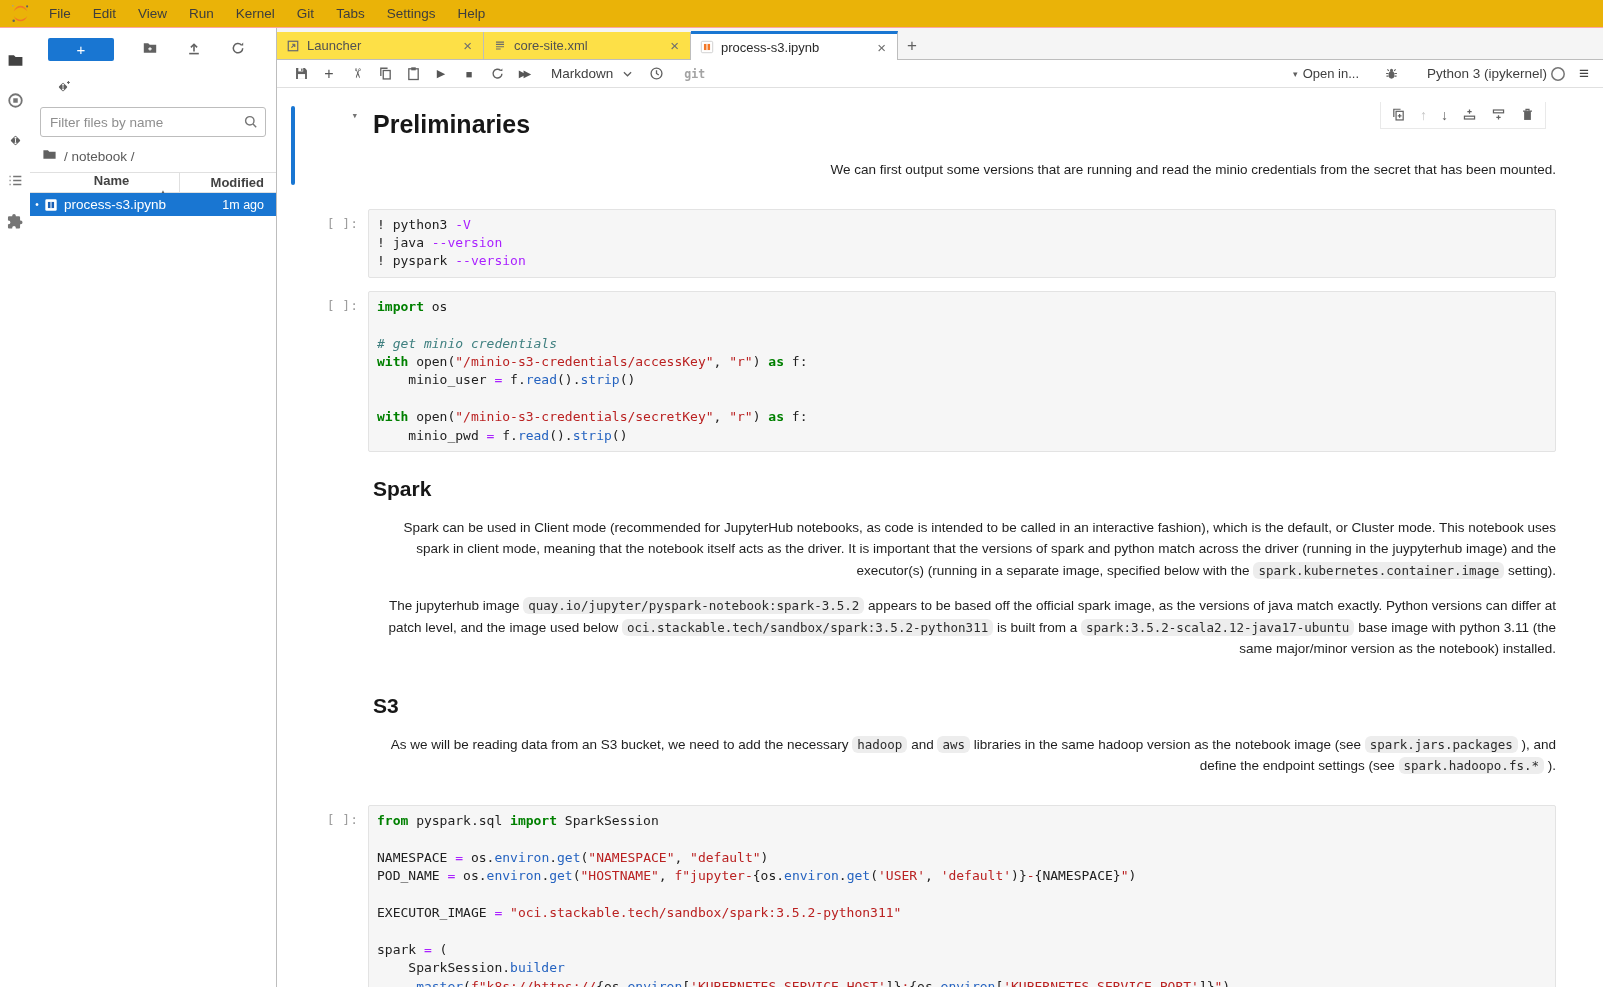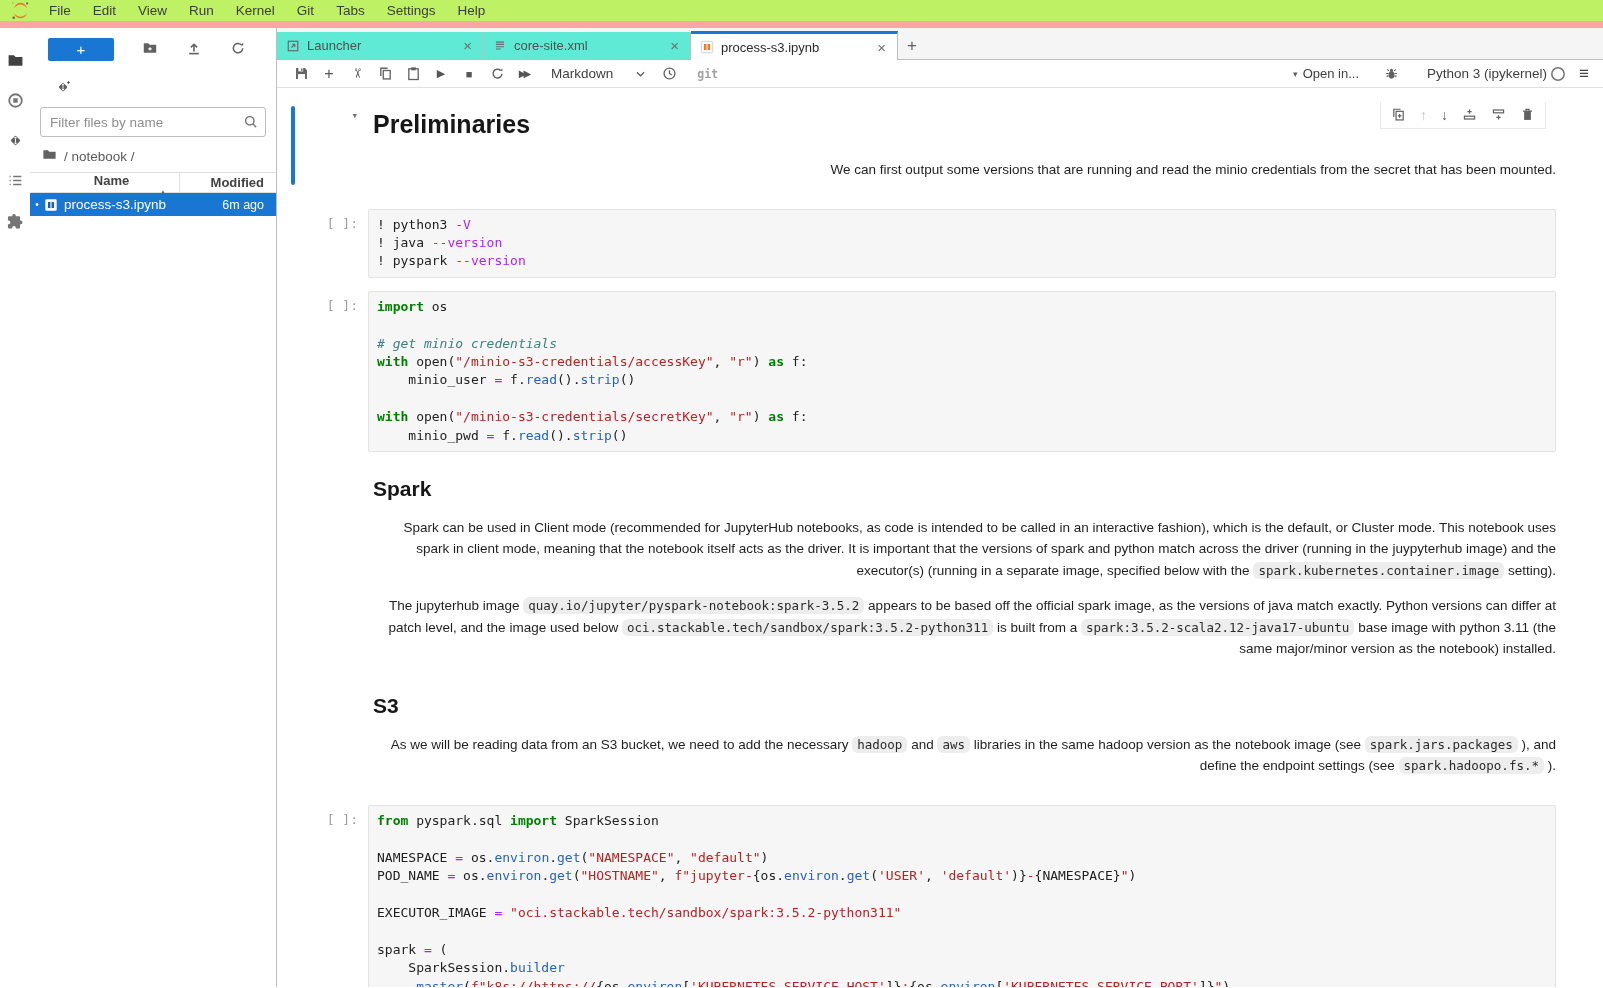--- a/index.html
+++ b/index.html
@@ -1,20 +1,20 @@
 <!DOCTYPE html>
 <html><head>
 <meta charset="utf-8">
 <style>
   * { box-sizing: border-box; }
   html,body { margin:0; padding:0; width:1603px; height:988px; overflow:hidden; background:#fff;
     font-family:"Liberation Sans","DejaVu Sans",sans-serif; color:#212121; }
 
   
-  .menubar { height:28px; display:flex; align-items:center; background:#bef264; border-bottom:7px solid #fca5a5; }
+  .menubar { height:28px; display:flex; align-items:center; background:#eab308; border-bottom:1px solid #fca5a5; }
   .logo { margin:0 6px 0 9px; display:flex; }
   .menu-item { font-size:13.5px; color:#3d3d3d; padding:0 11px; cursor:default; }
 
   .body { display:flex; height:959px; }
 
   
   .strip { width:30px; flex:none; display:flex; flex-direction:column; align-items:center; padding-top:12px; background:#fff; }
   .sicon { width:30px; height:40px; display:flex; align-items:center; justify-content:center; }
 
   
@@ -37,32 +37,32 @@
   .fh-mod { flex:1; text-align:right; padding-right:12px; }
   .frow { display:flex; align-items:center; height:23px; background:#1976d2; color:#fff; font-size:13.5px; }
   .frow .bullet { width:14px; text-align:center; font-size:10px; }
   .frow .fname { flex:1; margin-left:6px; white-space:nowrap; overflow:hidden; }
   .frow .fmod { padding-right:12px; font-size:12.5px; }
 
   
   .main { flex:1; min-width:0; display:flex; flex-direction:column; background:#fff; }
   .tabbar { height:32px; background:#f5f5f5; border-bottom:1px solid #bdbdbd; display:flex; align-items:flex-end; }
   .tab { width:207px; height:27px; display:flex; align-items:center; padding:0 8px 0 9px; font-size:13px; color:#525252;
-    border-right:1px solid #bdbdbd; background:#5eead4; }
+    border-right:1px solid #bdbdbd; background:#fde047; }
   .tab.active { background:#fff; border-top:3px solid #1976d2; color:#2b2b2b; margin-bottom:-1px; height:29px; }
   .tlabel { flex:1; margin-left:7px; white-space:nowrap; overflow:hidden; }
   .tclose { color:#6e6e6e; font-size:15px; padding:0 3px; }
   .addtab { margin:0 0 5px 9px; color:#5f5f5f; font-size:17px; line-height:1; }
 
   
   .nbtoolbar { height:28px; flex:none; display:flex; align-items:center; border-bottom:1px solid #e0e0e0; background:#fff; padding:0 10px; }
   .ticon { width:28px; text-align:center; color:#555; display:flex; justify-content:center; align-items:center; height:28px; }
   .glyph { font-size:11px; color:#555; }
   .ff { letter-spacing:-3px; font-size:10px; padding-right:3px; }
-  .celltype { margin-left:12px; display:flex; align-items:center; gap:23px; font-size:13.5px; color:#3f3f3f; }
+  .celltype { margin-left:12px; display:flex; align-items:center; gap:10px; font-size:13.5px; color:#3f3f3f; }
   .gitlbl { margin-left:14px; font:bold 11.5px "DejaVu Sans Mono",monospace; color:#a3a3a3; }
   .tspacer { flex:1; }
   .openin { display:flex; align-items:center; gap:5px; font-size:13px; color:#3f3f3f; }
   .openin .caret { font-size:9px; color:#5f5f5f; }
   .kernelname { margin-left:22px; font-size:13.5px; color:#3f3f3f; }
   .hamb { font-size:17px; color:#424242; margin:0 4px 0 10px; }
 
   
   .nbarea { flex:1; overflow:hidden; padding-top:12px; position:relative; background:#fff; }
   .cell { display:flex; margin:0 47px 0 14px; position:relative; }
@@ -218,21 +218,21 @@
     <div class="frow">
       <span class="bullet">•</span>
       <span style="display:flex;">
         <svg width="14" height="14" viewBox="0 0 16 16">
             <rect x="1.5" y="1.5" width="13" height="13" rx="1.5" fill="#fff"></rect>
             <path d="M4.5 4.5h7v7h-7z" fill="#1a5fb4"></path>
             <path d="M8 4.5v7" stroke="#fff" stroke-width="1.2"></path>
           </svg>
       </span>
       <span class="fname">process-s3.ipynb</span>
-      <span class="fmod">6m ago</span>
+      <span class="fmod">1m ago</span>
     </div>
   </div>
 
   <div class="main">
 
     <div class="tabbar">
       <div class="tab">
         <span style="display:flex;">
           <svg width="14" height="14" viewBox="0 0 16 16" fill="none" stroke="#6b6b6b" stroke-width="1.4">
               <rect x="2.6" y="2.6" width="10.8" height="10.8"></rect>

